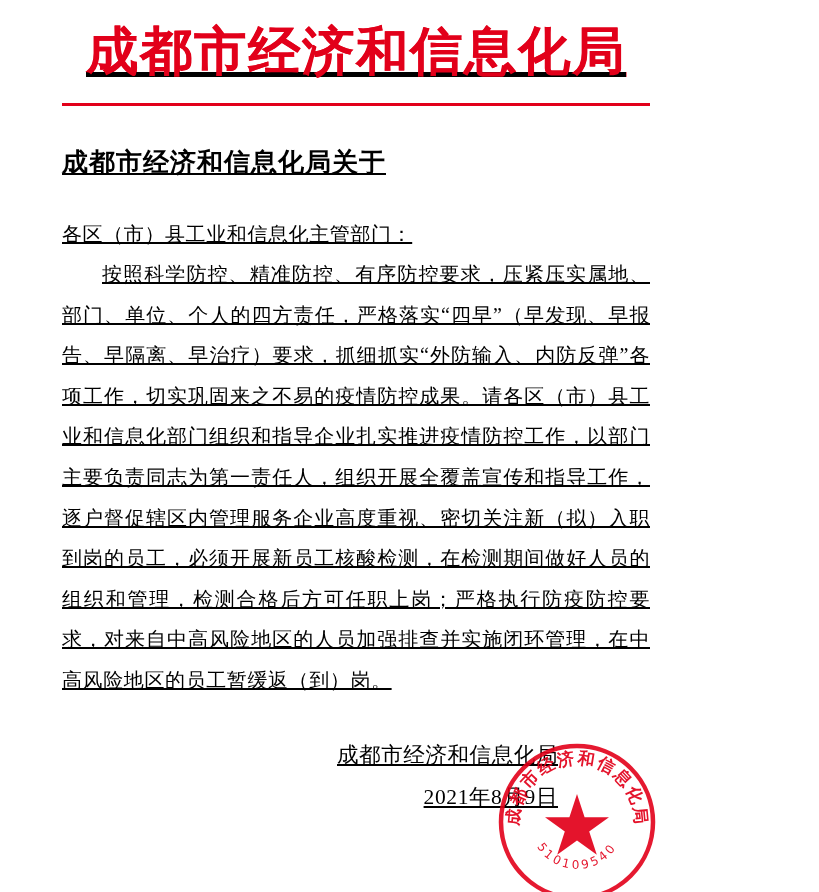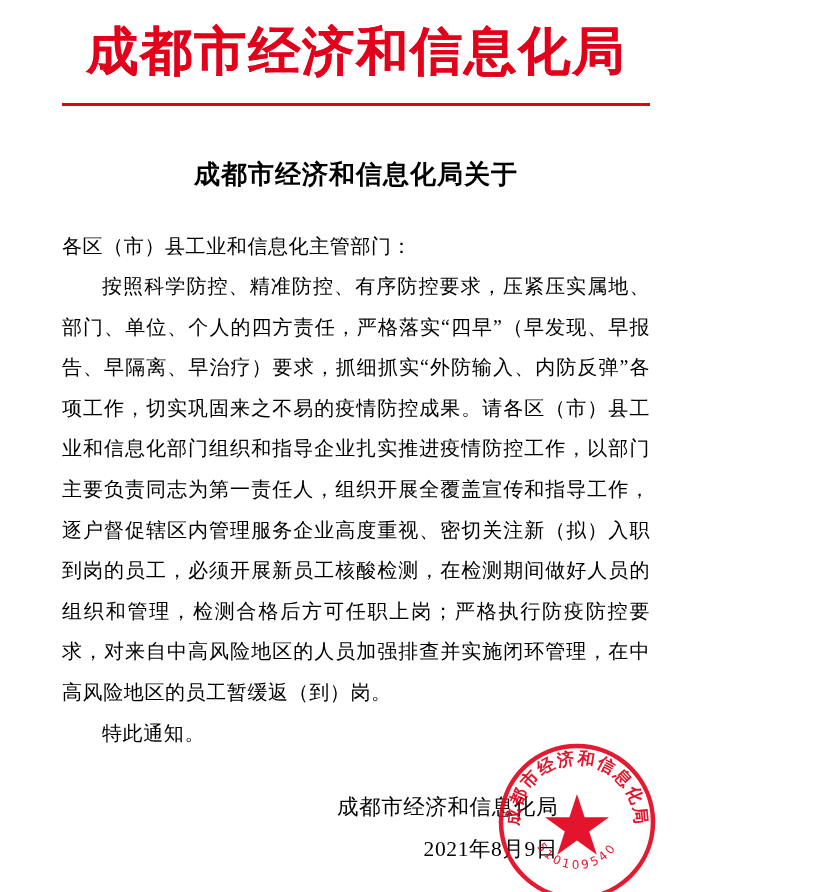--- a/index.html
+++ b/index.html
@@ -15,20 +15,21 @@
     position: relative;
     overflow: hidden;
   }
 
   .page {
     width: 712px;
     height: 892px;
     position: relative;
     box-sizing: border-box;
     padding: 0 62px;
+    text-decoration: underline;
   }
 
   
   .masthead {
     padding-top: 18px;
     text-align: center;
   }
   .masthead-title {
     color: #e2001a;
     font-family: "DejaVu Serif", "Liberation Serif", serif;
@@ -41,22 +42,22 @@
   }
   .masthead-rule {
     margin-top: 20px;
     height: 3px;
     background: #e2001a;
     width: 100%;
   }
 
   
   .doc-title {
-    margin-top: 46px;
-    text-align: center;
+    margin-top: 34px;
+    text-align: left;
     font-family: "DejaVu Serif", "Liberation Serif", serif;
     font-weight: 700;
     font-size: 26px;
     line-height: 1.75;
     letter-spacing: 1px;
     color: #000;
   }
   .doc-title .line {
     display: block;
   }
@@ -112,21 +113,20 @@
     <div class="masthead-rule"></div>
   </div>
 
   <div class="doc-title">
     <span class="line">成都市经济和信息化局关于</span>
   </div>
 
   <div class="body-text">
     <p>各区（市）县工业和信息化主管部门：</p>
     <p class="indent2">按照科学防控、精准防控、有序防控要求，压紧压实属地、部门、单位、个人的四方责任，严格落实“四早”（早发现、早报告、早隔离、早治疗）要求，抓细抓实“外防输入、内防反弹”各项工作，切实巩固来之不易的疫情防控成果。请各区（市）县工业和信息化部门组织和指导企业扎实推进疫情防控工作，以部门主要负责同志为第一责任人，组织开展全覆盖宣传和指导工作，逐户督促辖区内管理服务企业高度重视、密切关注新（拟）入职到岗的员工，必须开展新员工核酸检测，在检测期间做好人员的组织和管理，检测合格后方可任职上岗；严格执行防疫防控要求，对来自中高风险地区的人员加强排查并实施闭环管理，在中高风险地区的员工暂缓返（到）岗。</p>
-    <p class="indent2">特此通知。</p>
   </div>
 
   <div class="signature">
     <div>成都市经济和信息化局</div>
     <div>2021年8月9日</div>
   </div>
 
   <div class="seal">
     <svg width="160" height="160" viewBox="0 0 160 160" xmlns="http://www.w3.org/2000/svg">
       <defs>

